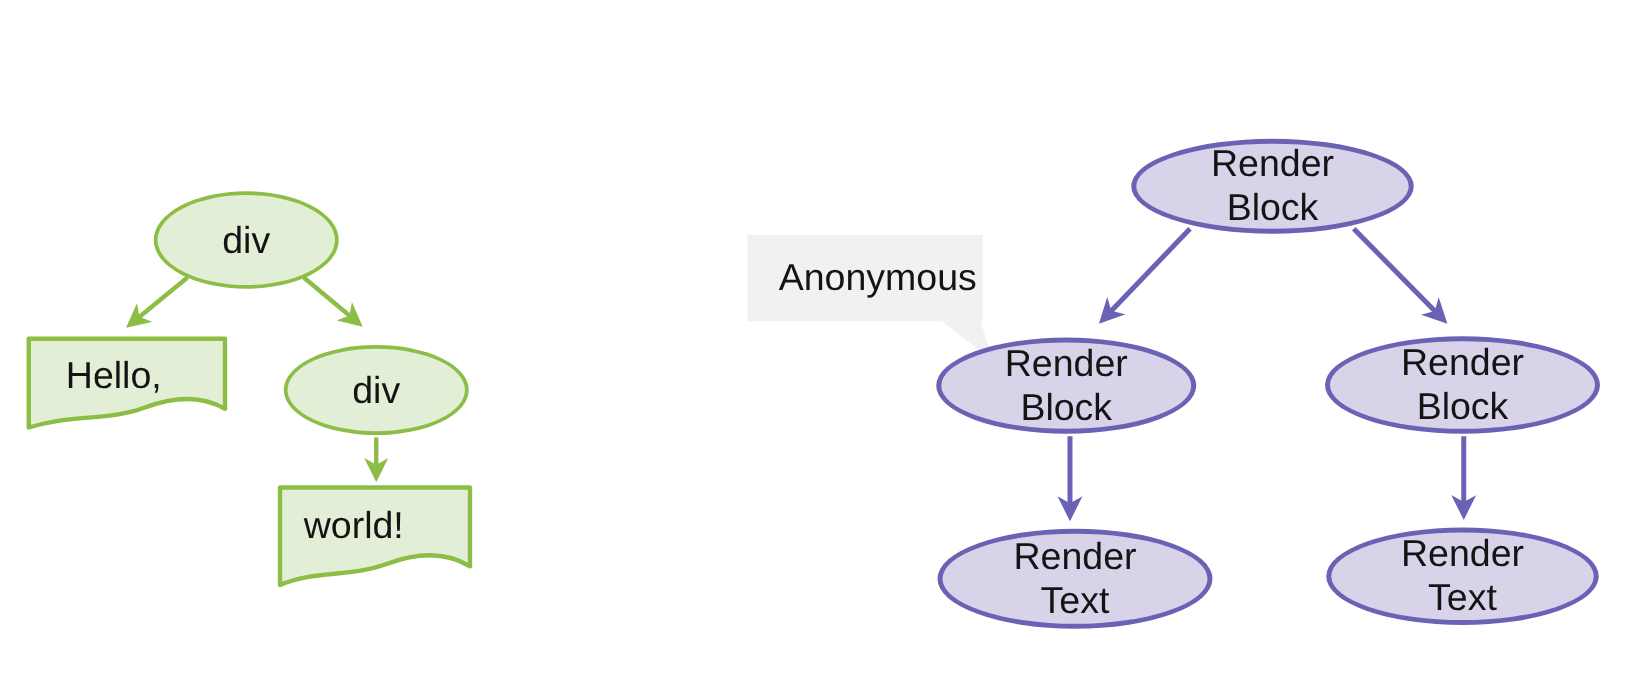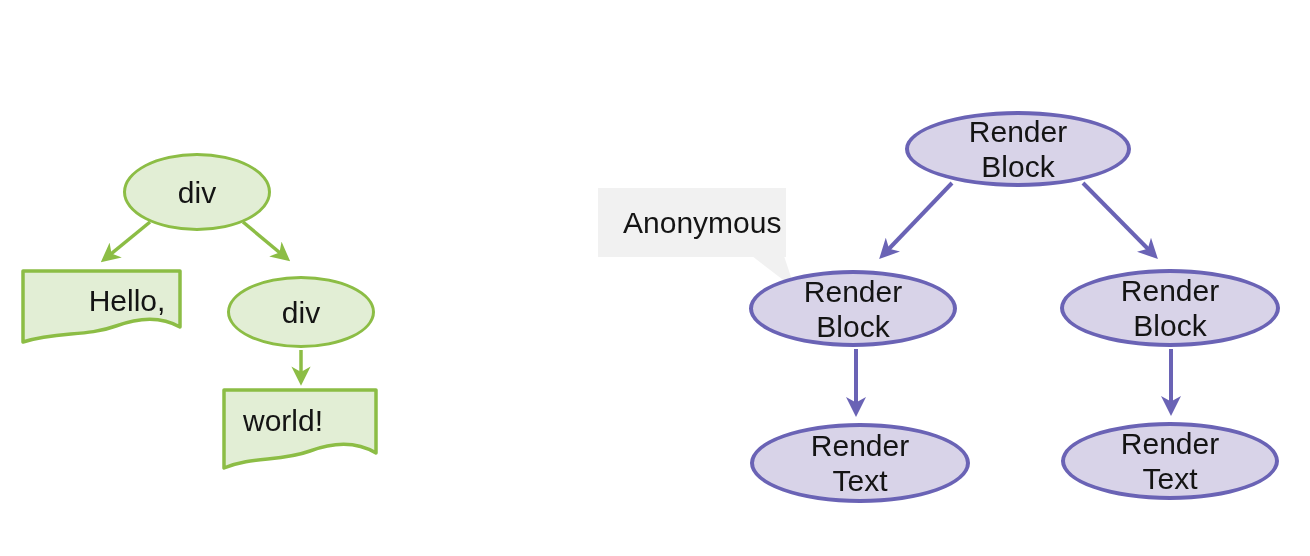--- a/index.html
+++ b/index.html
@@ -83,21 +83,21 @@
       <line class="edge-purple" x1="1083" y1="183" x2="1153" y2="254" marker-end="url(#ah-purple)"></line>
       <line class="edge-purple" x1="856" y1="349" x2="856" y2="410" marker-end="url(#ah-purple)"></line>
       <line class="edge-purple" x1="1171" y1="349" x2="1171" y2="409" marker-end="url(#ah-purple)"></line>
     </g>
   </svg>
 
   <div class="node ellipse green-node" style="left:123px; top:153px; width:148px; height:78px;">
     <span>div</span>
   </div>
 
-  <div class="doc-label" style="left:21px; top:272px; width:140px; height:58px;margin-left:36px;">
+  <div class="doc-label" style="left:21px; top:272px; width:140px; height:58px;">
     <span>Hello,</span>
   </div>
 
   <div class="node ellipse green-node" style="left:227px; top:276px; width:148px; height:72px;">
     <span>div</span>
   </div>
 
   <div class="doc-label" style="left:222px; top:392px; width:122px; height:58px;">
     <span>world!</span>
   </div>

